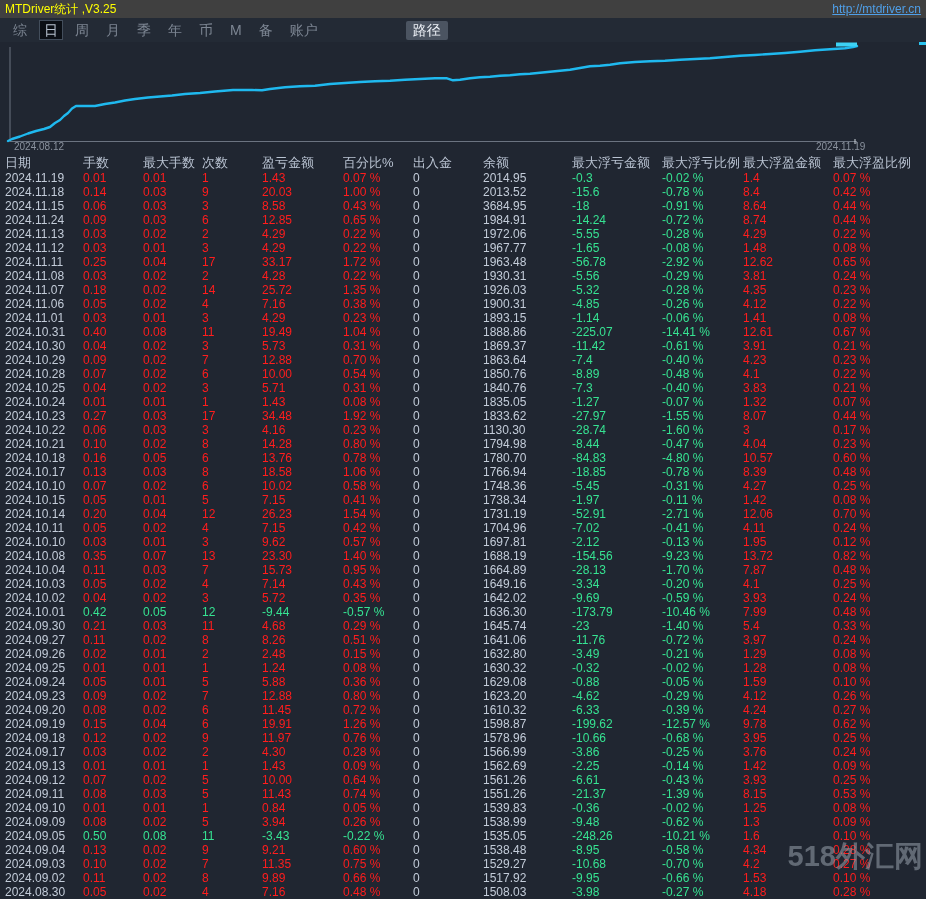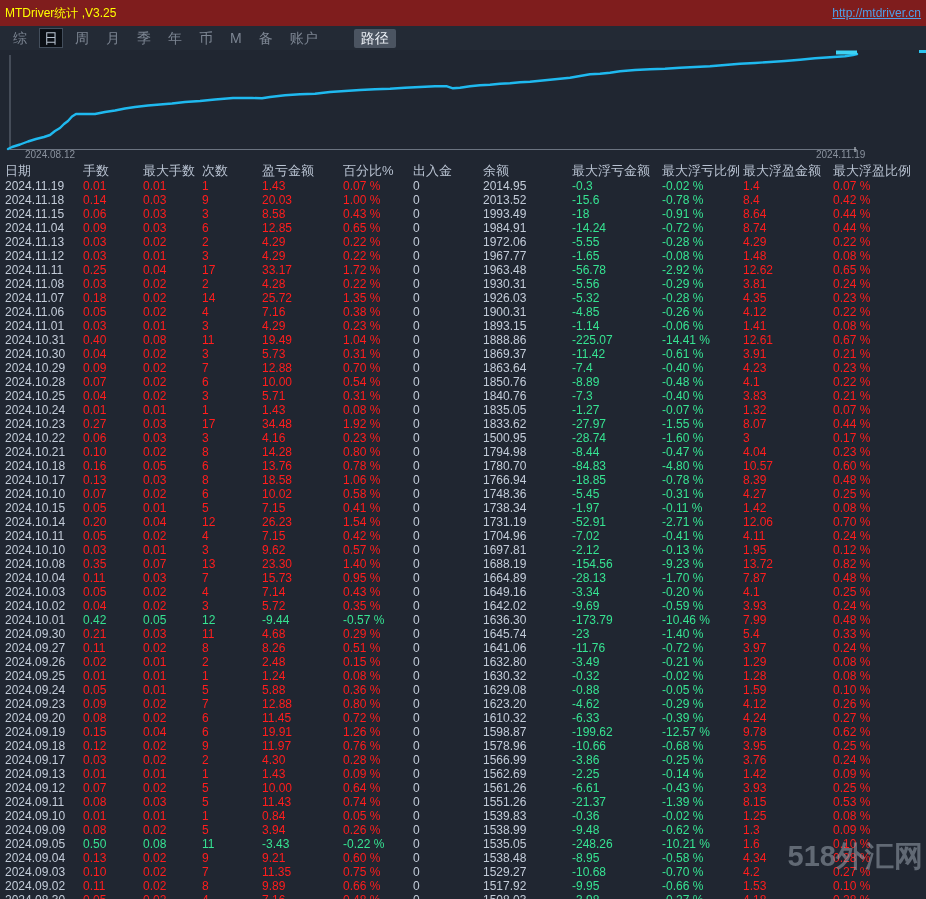--- a/index.html
+++ b/index.html
@@ -5,54 +5,54 @@
   * { margin:0; padding:0; box-sizing:border-box; }
   html,body { width:926px; height:899px; overflow:hidden; }
   body {
     background:#202631;
     font-family:"Liberation Sans", sans-serif;
     position:relative;
     -webkit-font-smoothing:none;
   }
   
   .titlebar {
-    height:26px; background:#7f1d1d;
+    height:18px; background:#404040;
     display:flex; justify-content:space-between; align-items:center;
     padding:0 5px;
   }
   .app-title { color:#ffff00; font-size:12px; line-height:18px; }
   .url-link  { color:#4f9fe8; font-size:12px; line-height:18px; cursor:pointer;text-decoration:underline; }
   
   .menubar {
     height:24px; background:#232a35;
     display:flex; align-items:center;
     padding-left:8px; font-size:14px;
   }
   .menu-item {
     color:#7d8693; padding:1px 5px; margin-right:7px; cursor:default;
     line-height:18px;
   }
   .menu-item.selected {
     background:#0b0f15; border:1px solid #434e5c; color:#b6c1ce;
     padding:0 4px;
   }
   .path-btn {
-    margin-left:24px; background:#4b5461; color:#eef2f8;
+    margin-left:76px; background:#4b5461; color:#eef2f8;
     padding:1px 7px; border-radius:2px; font-size:14px; line-height:17px;
     cursor:default;
   }
   
   .chart {
     position:relative; height:113px; background:#202631;
   }
   .chart svg { position:absolute; left:0; top:0; overflow:visible; }
   .axis-label {
     position:absolute; top:99px; color:#8a929e; font-size:10px; white-space:nowrap;
   }
-  .label-start { left:25px; }
+  .label-start { left:14px; }
   .label-end   { left:816px; }
   
   .stat-table { width:926px; }
   .grid-row {
     display:grid;
     grid-template-columns:78px 60px 59px 60px 81px 70px 70px 89px 90px 81px 90px 1fr;
     padding-left:5px; white-space:nowrap;
   }
   .header-row {
     height:16px; line-height:16px; font-size:13px; color:#b9c3d2;
@@ -151,28 +151,28 @@
         <span class="c-red">0.42 %</span>
       </div>
       <div class="grid-row data-row">
         <span class="c-gray">2024.11.15</span>
         <span class="c-red">0.06</span>
         <span class="c-red">0.03</span>
         <span class="c-red">3</span>
         <span class="c-red">8.58</span>
         <span class="c-red">0.43 %</span>
         <span class="c-gray">0</span>
-        <span class="c-gray">1993.49</span>
+        <span class="c-gray">3684.95</span>
         <span class="c-green">-18</span>
         <span class="c-green">-0.91 %</span>
         <span class="c-red">8.64</span>
         <span class="c-red">0.44 %</span>
       </div>
       <div class="grid-row data-row">
-        <span class="c-gray">2024.11.04</span>
+        <span class="c-gray">2024.11.24</span>
         <span class="c-red">0.09</span>
         <span class="c-red">0.03</span>
         <span class="c-red">6</span>
         <span class="c-red">12.85</span>
         <span class="c-red">0.65 %</span>
         <span class="c-gray">0</span>
         <span class="c-gray">1984.91</span>
         <span class="c-green">-14.24</span>
         <span class="c-green">-0.72 %</span>
         <span class="c-red">8.74</span>
@@ -375,21 +375,21 @@
         <span class="c-red">0.44 %</span>
       </div>
       <div class="grid-row data-row">
         <span class="c-gray">2024.10.22</span>
         <span class="c-red">0.06</span>
         <span class="c-red">0.03</span>
         <span class="c-red">3</span>
         <span class="c-red">4.16</span>
         <span class="c-red">0.23 %</span>
         <span class="c-gray">0</span>
-        <span class="c-gray">1500.95</span>
+        <span class="c-gray">1130.30</span>
         <span class="c-green">-28.74</span>
         <span class="c-green">-1.60 %</span>
         <span class="c-red">3</span>
         <span class="c-red">0.17 %</span>
       </div>
       <div class="grid-row data-row">
         <span class="c-gray">2024.10.21</span>
         <span class="c-red">0.10</span>
         <span class="c-red">0.02</span>
         <span class="c-red">8</span>

